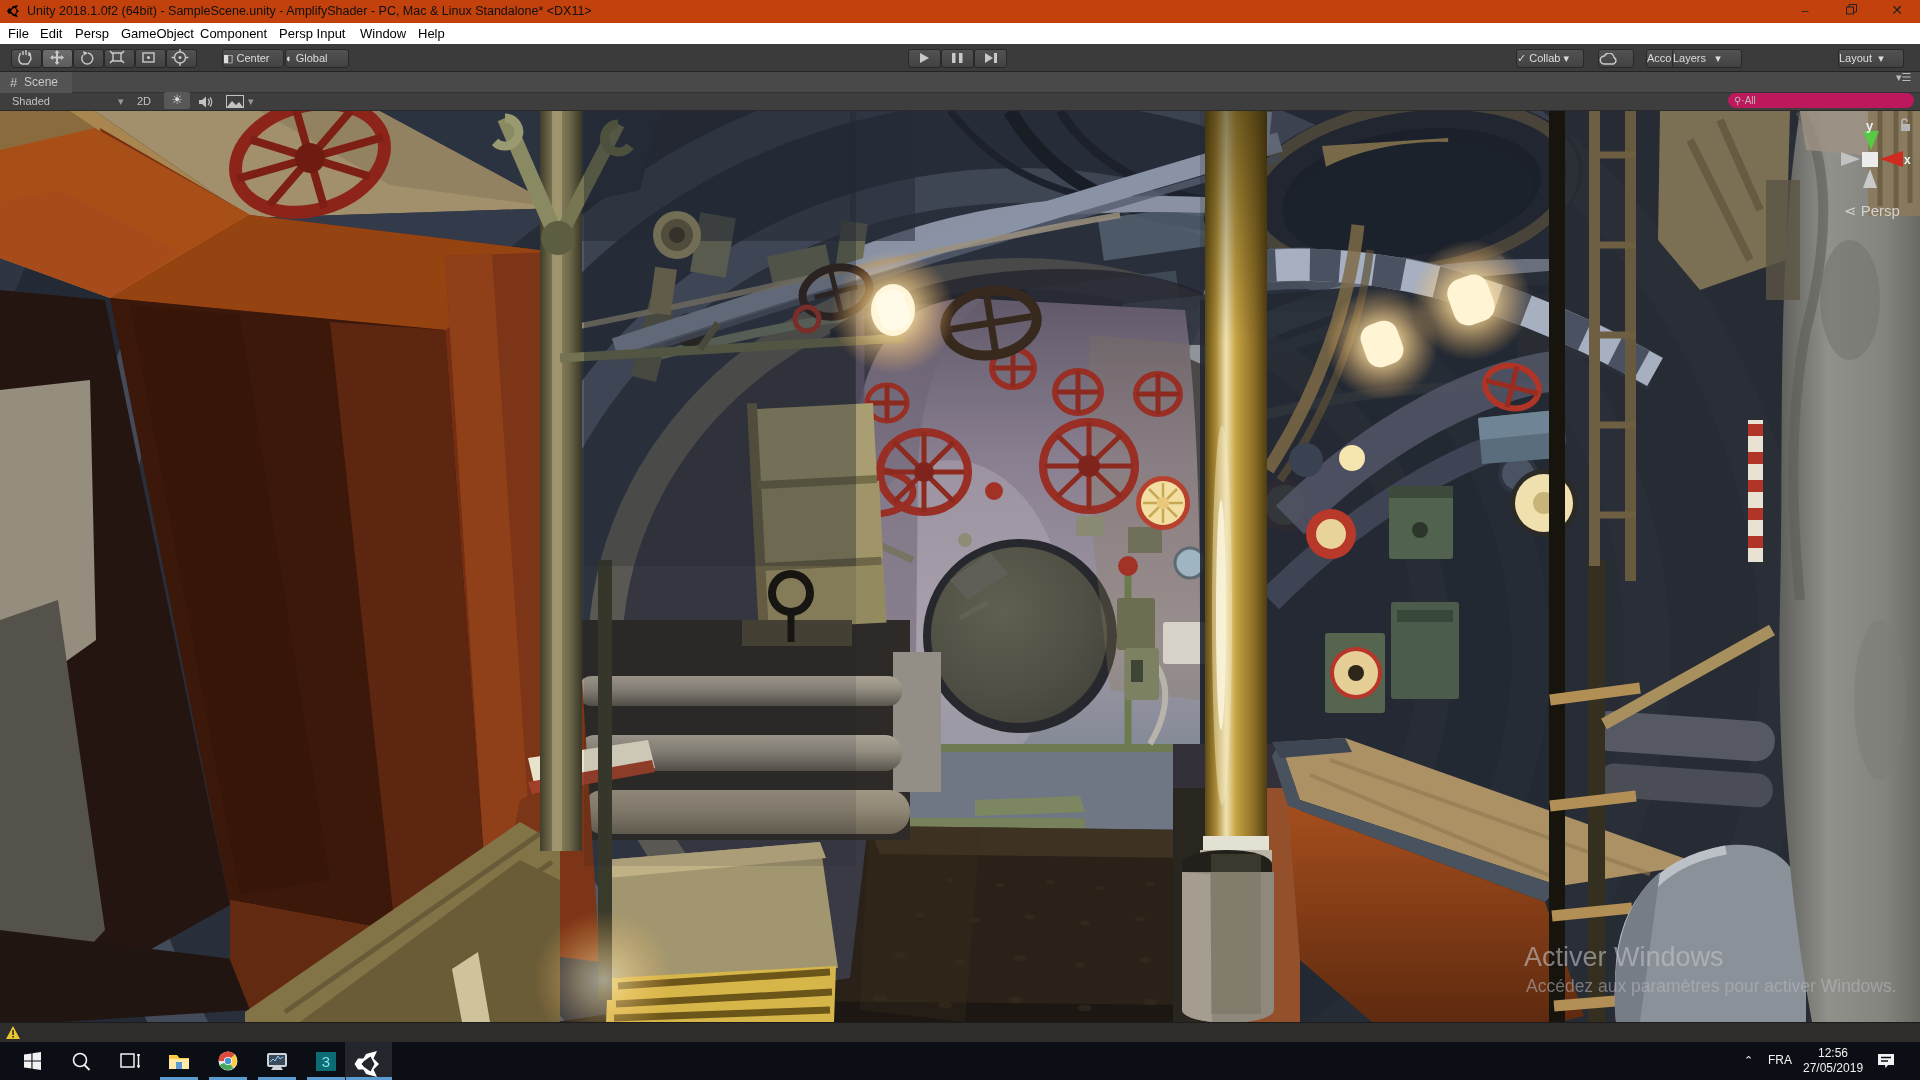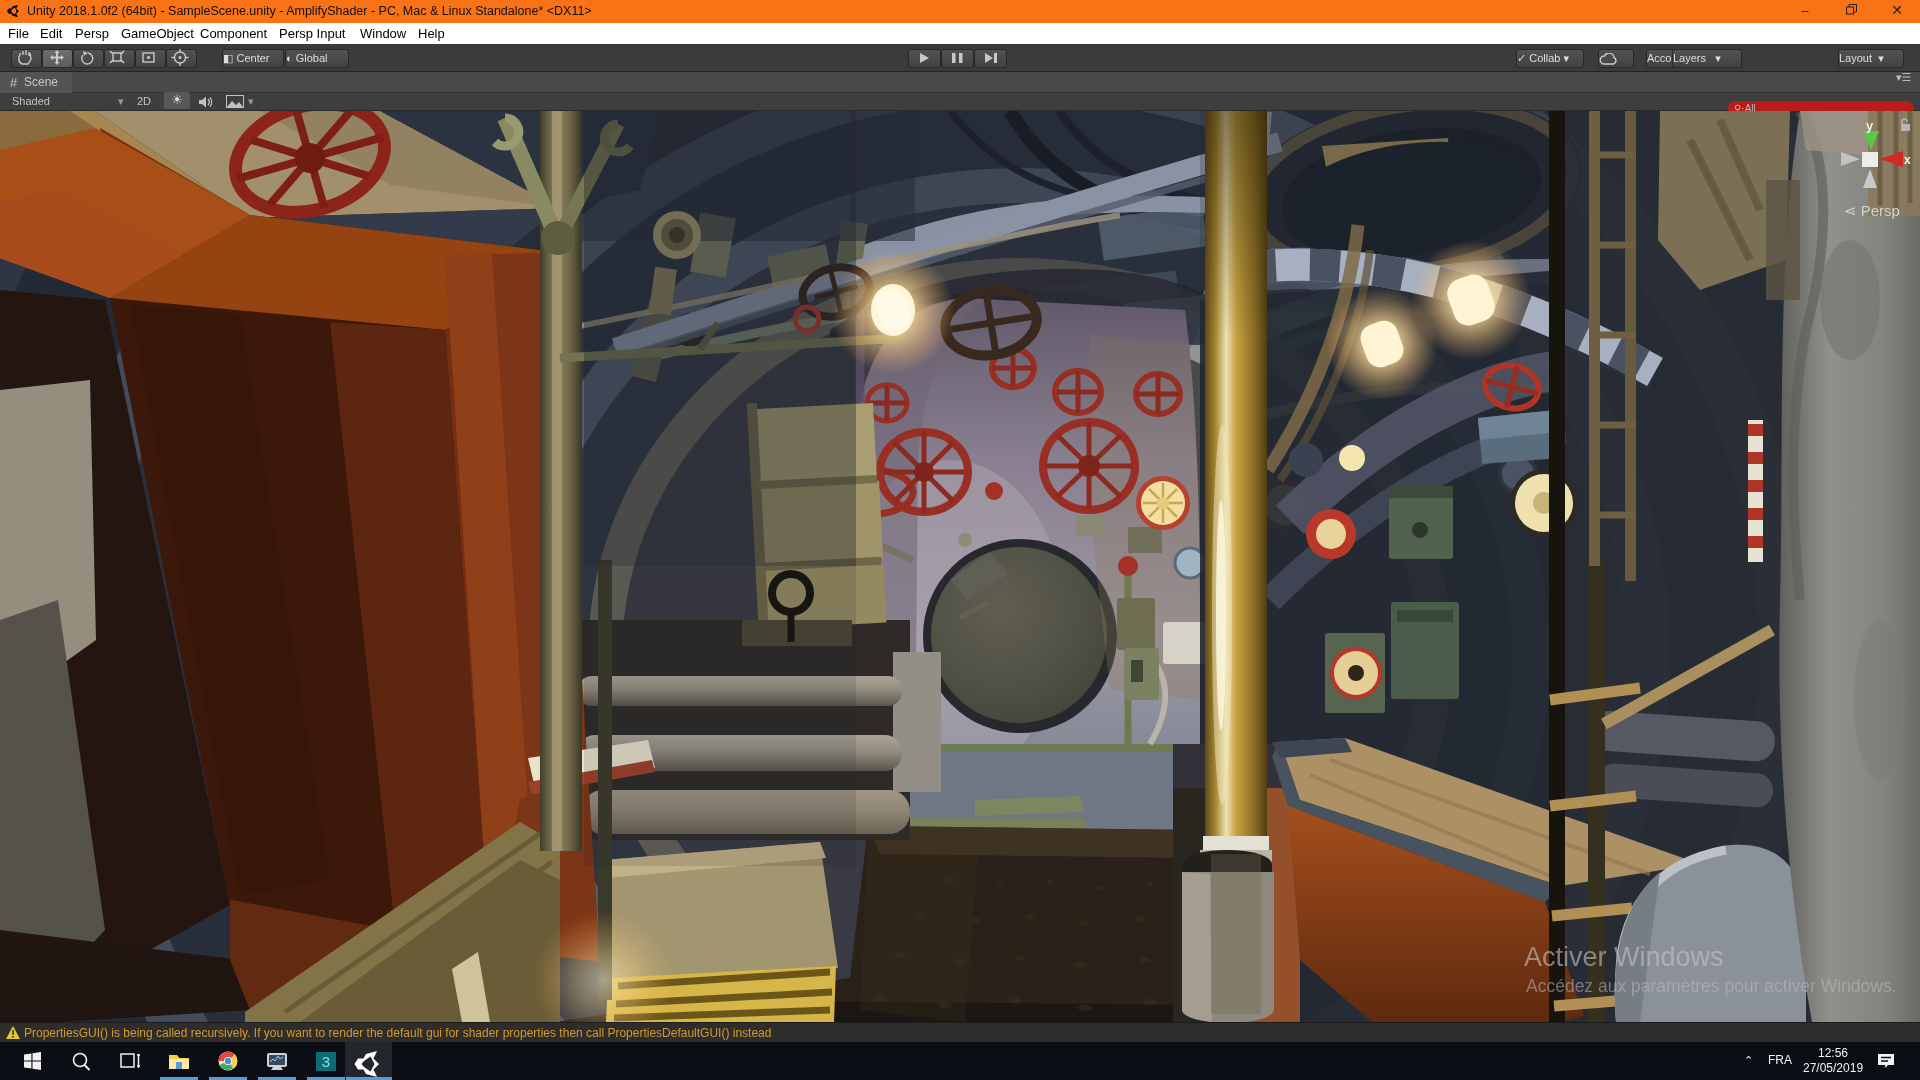--- a/index.html
+++ b/index.html
@@ -1,16 +1,16 @@
 <!DOCTYPE html>
 <html><head><meta charset="utf-8">
 <style>
 *{margin:0;padding:0;box-sizing:border-box}
 html,body{width:1920px;height:1080px;overflow:hidden;background:#000;font-family:"Liberation Sans",sans-serif}
-#titlebar{position:absolute;left:0;top:0;width:1920px;height:23px;background:#f97316;color:#000}
+#titlebar{position:absolute;left:0;top:0;width:1920px;height:23px;background:#c2410c;color:#000}
 #titlebar .tt{position:absolute;left:27px;top:4px;font-size:12.5px;color:#111}
 #winbtns{position:absolute;right:0;top:0;height:23px}
 #winbtns span{display:inline-block;width:46px;height:23px;text-align:center;font-size:12px;line-height:21px;color:#222}
 #menubar{position:absolute;left:0;top:23px;width:1920px;height:21px;background:#fff;color:#000;font-size:13px}
 #menubar span{position:absolute;top:3px}
 #toolbar{position:absolute;left:0;top:44px;width:1920px;height:28px;background:#3b3b3b;border-bottom:1px solid #242424}
 .tbtn{position:absolute;top:5px;height:19px;background:linear-gradient(#525252,#424242);border:1px solid #282828;border-radius:3px}
 .tbtn.sel{background:linear-gradient(#6e6e6e,#5c5c5c)}
 .tbtn.txt{color:#ddd;font-size:11px;line-height:17px;}
 #sceneheader{position:absolute;left:0;top:72px;width:1920px;height:21px;background:#494949;border-bottom:1px solid #333}
@@ -101,21 +101,21 @@
   <svg width="18" height="14" style="position:absolute;left:197px;top:2px" viewBox="0 0 18 14">
       <path d="M2 5 h3 l4-3.5 v11 L5 9 H2 Z" fill="#c2c2c2"></path>
       <path d="M11 4 a4.5 4.5 0 0 1 0 6 M13 2.5 a7 7 0 0 1 0 9" stroke="#c2c2c2" fill="none" stroke-width="1.3"></path>
     </svg>
   <svg width="18" height="13" style="position:absolute;left:226px;top:2px" viewBox="0 0 18 13">
       <rect x="0.5" y="0.5" width="17" height="12" fill="none" stroke="#c2c2c2"></rect>
       <path d="M1 12 l5-6 4 4 3-3 4 5 Z" fill="#c2c2c2"></path>
     </svg>
     <span style="position:absolute;left:248px;top:2px;color:#999">▾</span>
   <span style="position:absolute;left:1656px;top:18px">Gizmos <span style="color:#999">▾</span></span>
-  <span style="position:absolute;left:1728px;top:8px;width:186px;height:15px;background:#b91c1c;border-radius:8px;color:#bbb;padding-left:6px;font-size:10px;line-height:15px">⚲·All</span>
+  <span style="position:absolute;left:1728px;top:0px;width:186px;height:15px;background:#be185d;border-radius:8px;color:#bbb;padding-left:6px;font-size:10px;line-height:15px">⚲·All</span>
   <span style="position:absolute;left:1896px;top:-22px;color:#bbb">▾☰</span>
 </div>
 <div id="viewport">
 <svg id="scene" width="1920" height="911" viewBox="0 111 1920 911" preserveAspectRatio="none">
 <defs>
 <linearGradient id="bgg" x1="0" y1="0" x2="0" y2="1">
  <stop offset="0" stop-color="#20252f"></stop>
           <stop offset="1" stop-color="#333a47"></stop>
 </linearGradient>
 <linearGradient id="wallg" x1="0" y1="0" x2="0" y2="1">
@@ -530,21 +530,20 @@
 <path d="M1902,124 v-2.5 a2.5 2.5 0 0 1 5,0" stroke="#b5b5b5" stroke-width="1.6" fill="none"></path>
 </g>
 </svg>
 </div>
 <div id="statusbar">
   <svg width="14" height="13" style="position:absolute;left:6px;top:3px" viewBox="0 0 14 13">
       <path d="M7 0 L14 13 0 13 Z" fill="#e8c832"></path>
       <rect x="6.3" y="4" width="1.6" height="5" fill="#332"></rect>
       <rect x="6.3" y="10" width="1.6" height="1.6" fill="#332"></rect>
     </svg>
-  <span style="position:absolute;left:24px;top:3px">PropertiesGUI() is being called recursively. If you want to render the default gui for shader properties then call PropertiesDefaultGUI() instead</span>
 </div>
 <div id="taskbar">
   <svg class="tico" style="left:9px" viewBox="0 0 46 38">
       <path fill="#f2f2f2" d="M15 12.5 l7.4-1 v7 H15 Z M23.5 11.3 l8.5-1.2 v8.4 h-8.5 Z M15 19.6 h7.4 v7 l-7.4-1 Z M23.5 19.6 h8.5 v8.4 l-8.5-1.2 Z"></path>
     </svg>
   <svg class="tico" style="left:58px" viewBox="0 0 46 38">
       <circle cx="22" cy="18" r="6.5" fill="none" stroke="#f2f2f2" stroke-width="1.6"></circle>
       <path d="M26.5 23 l5 5" stroke="#f2f2f2" stroke-width="1.8"></path>
     </svg>
   <svg class="tico" style="left:107px" viewBox="0 0 46 38">

